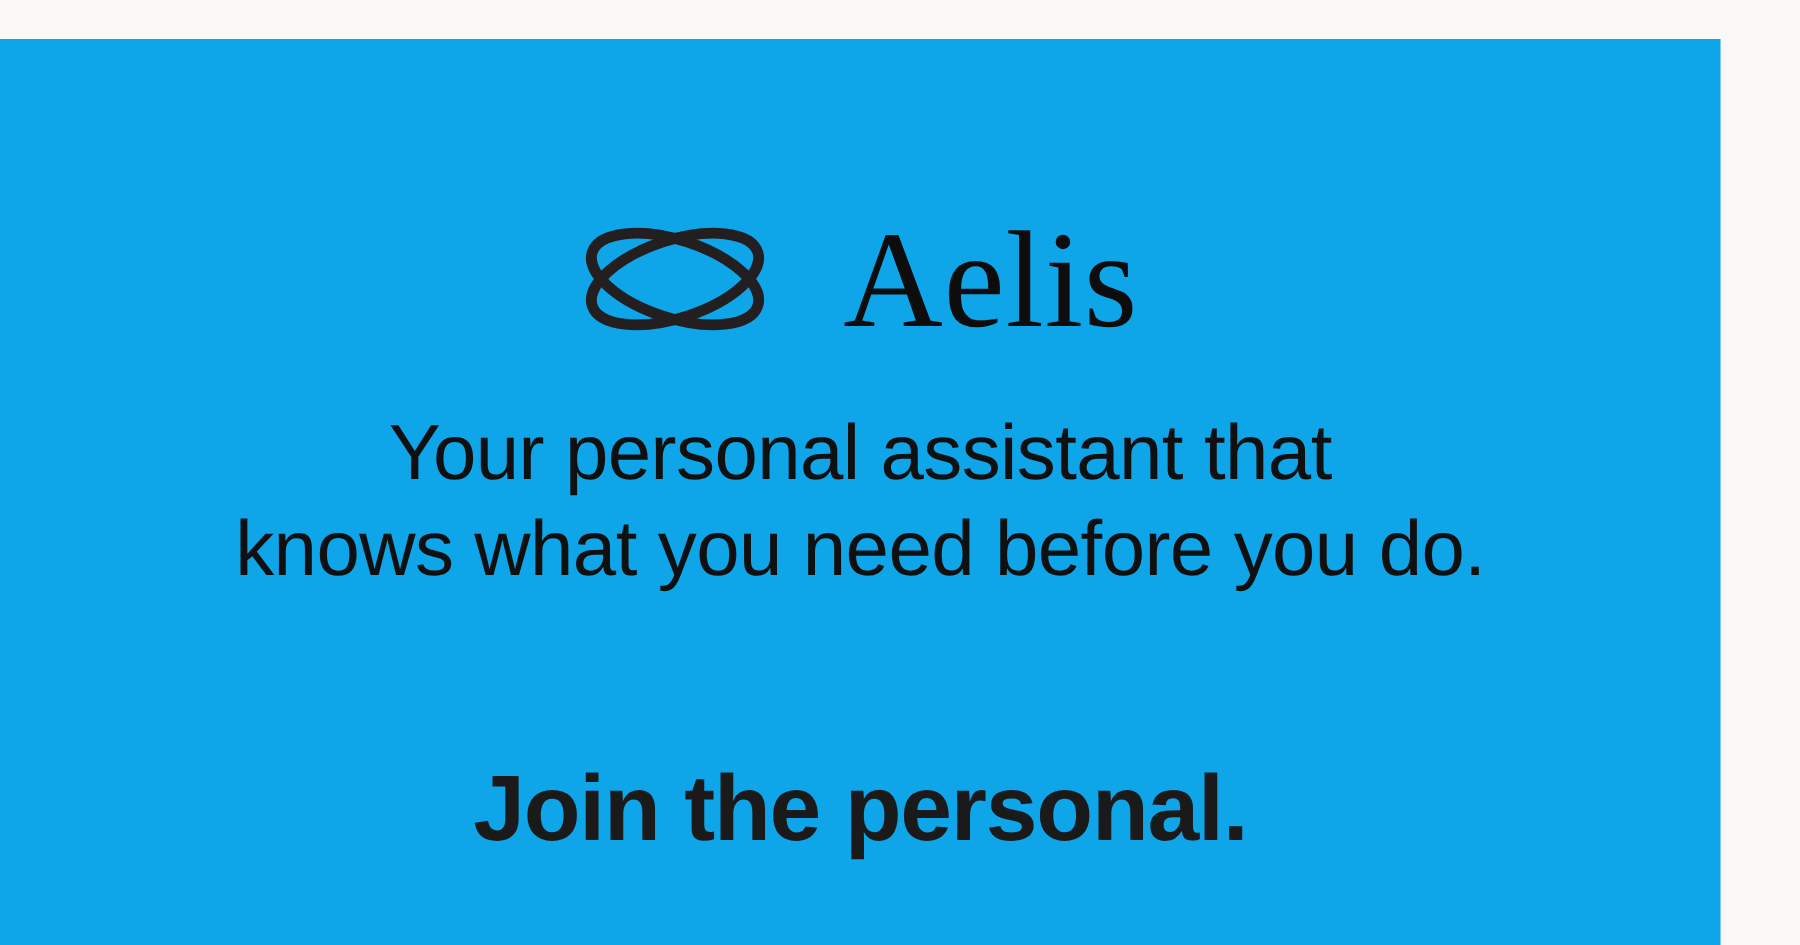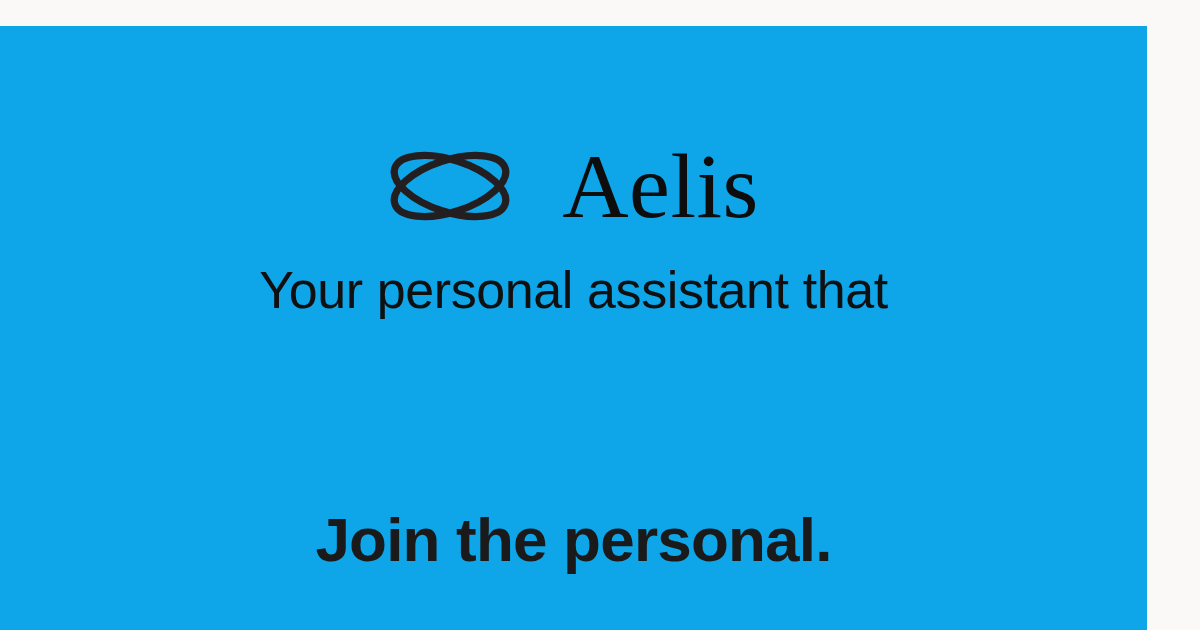--- a/index.html
+++ b/index.html
@@ -56,21 +56,21 @@
     letter-spacing: 0.5px;
     white-space: nowrap;
     display: block;
   }
 
   
   .tagline {
     position: absolute;
     left: 0;
     right: 0;
-    top: 232px;
+    top: 244px;
     margin: 0;
     padding: 0;
     font-family: "Liberation Sans", sans-serif;
     font-size: 52px;
     line-height: 64px;
     font-weight: 400;
     color: #101010;
     text-align: center;
     letter-spacing: -0.4px;
   }
@@ -109,17 +109,18 @@
         <ellipse cx="62" cy="39" rx="58" ry="26" transform="rotate(18 62 39)"></ellipse>
         <ellipse cx="62" cy="39" rx="58" ry="26" transform="rotate(-18 62 39)"></ellipse>
       </g>
     </svg>
 
     <span class="brand-name">Aelis</span>
   </div>
 
   <p class="tagline">
     <span class="tagline-line">Your personal assistant that</span>
+    <span class="tagline-line">knows what you need before you do.</span>
   </p>
 
   <h1 class="cta-heading">Join the personal.</h1>
 
 </div>
 
 </body></html>

